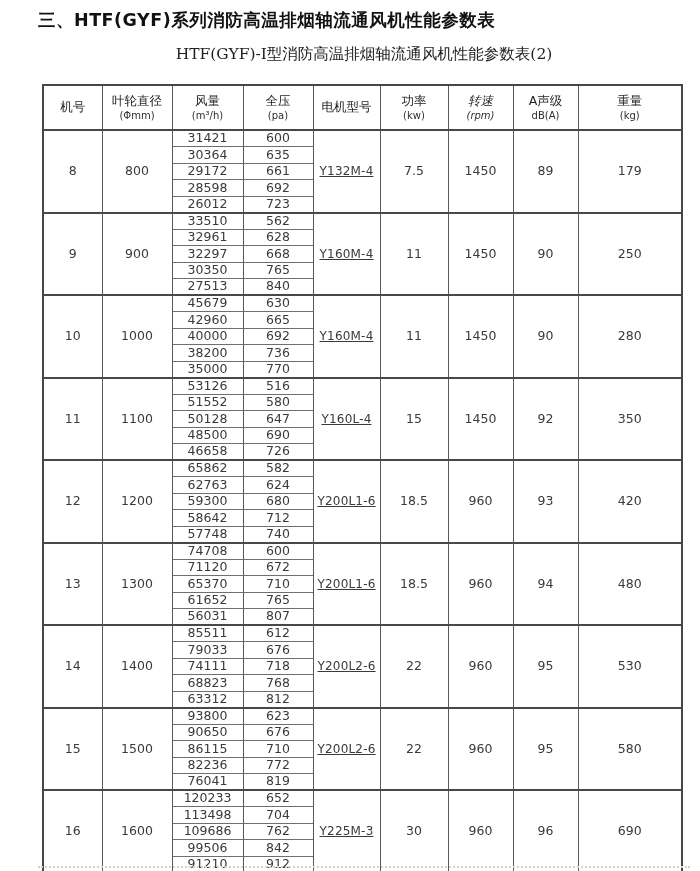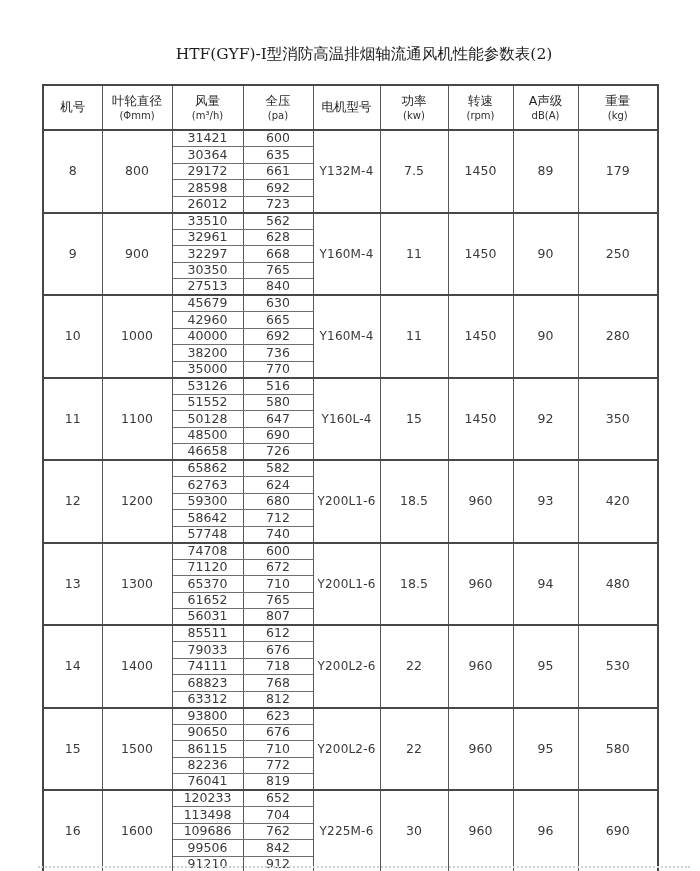--- a/index.html
+++ b/index.html
@@ -38,35 +38,36 @@
   .spec thead th {
     font-weight: 400; font-size: 12.5px; color: #252525;
     line-height: 1.3; border-bottom: 2px solid #474747;
   }
   .spec thead th .h-unit { font-size: 10px; color: #2e2e2e; }
   .spec tbody tr { height: 16.5px; }
   .spec tbody td { font-size: 12.5px; color: #3a3a3a; line-height: 1; }
   .spec td.span-cell { border-bottom: 2px solid #474747; }
   .spec td.point { border-bottom: 1px solid #6f6f6f; }
   .spec tr.last-sub td.point { border-bottom: 2px solid #474747; }
-  .spec td.motor-cell { letter-spacing: 0.2px; font-size: 12px; }
+  .spec td.motor-cell { letter-spacing: 0.2px; font-size: 12px; text-decoration: underline; }
 
   .w-no { width: 59px; } .w-dia { width: 70px; } .w-flow { width: 71px; }
   .w-pres { width: 70px; } .w-motor { width: 67px; } .w-power { width: 68px; }
-  .w-speed { width: 65px; } .w-noise { width: 65px; } .w-weight { width: 80px; }
+  .w-speed { width: 65px; font-style: italic; } .w-noise { width: 65px; } .w-weight { width: 104px; }
 
   .footer-rule {
     position: absolute; left: 38px; top: 866px; width: 652px;
     border-top: 2px dotted #d2d2d2;
   }
 </style>
 </head>
 <body>
 
 <div class="page">
+  <div class="title">三、HTF(GYF)系列消防高温排烟轴流通风机性能参数表</div>
   <div class="subtitle">HTF(GYF)-I型消防高温排烟轴流通风机性能参数表(2)</div>
   <table class="spec">
     <thead>
         <tr>
           <th class="w-no">
             <div class="h-label">机号</div>
           </th>
           <th class="w-dia">
             <div class="h-label">叶轮直径</div>
             <div class="h-unit">(Φmm)</div>
@@ -315,21 +316,21 @@
         </tr>
         <tr class="last-sub">
           <td class="point">76041</td>
           <td class="point">819</td>
         </tr>
         <tr>
           <td class="span-cell" rowspan="5">16</td>
           <td class="span-cell" rowspan="5">1600</td>
           <td class="point">120233</td>
           <td class="point">652</td>
-          <td class="motor-cell span-cell" rowspan="5">Y225M-6</td>
+          <td class="motor-cell span-cell" rowspan="5">Y225M-3</td>
           <td class="span-cell" rowspan="5">30</td>
           <td class="span-cell" rowspan="5">960</td>
           <td class="span-cell" rowspan="5">96</td>
           <td class="span-cell" rowspan="5">690</td>
         </tr>
         <tr>
           <td class="point">113498</td>
           <td class="point">704</td>
         </tr>
         <tr>

